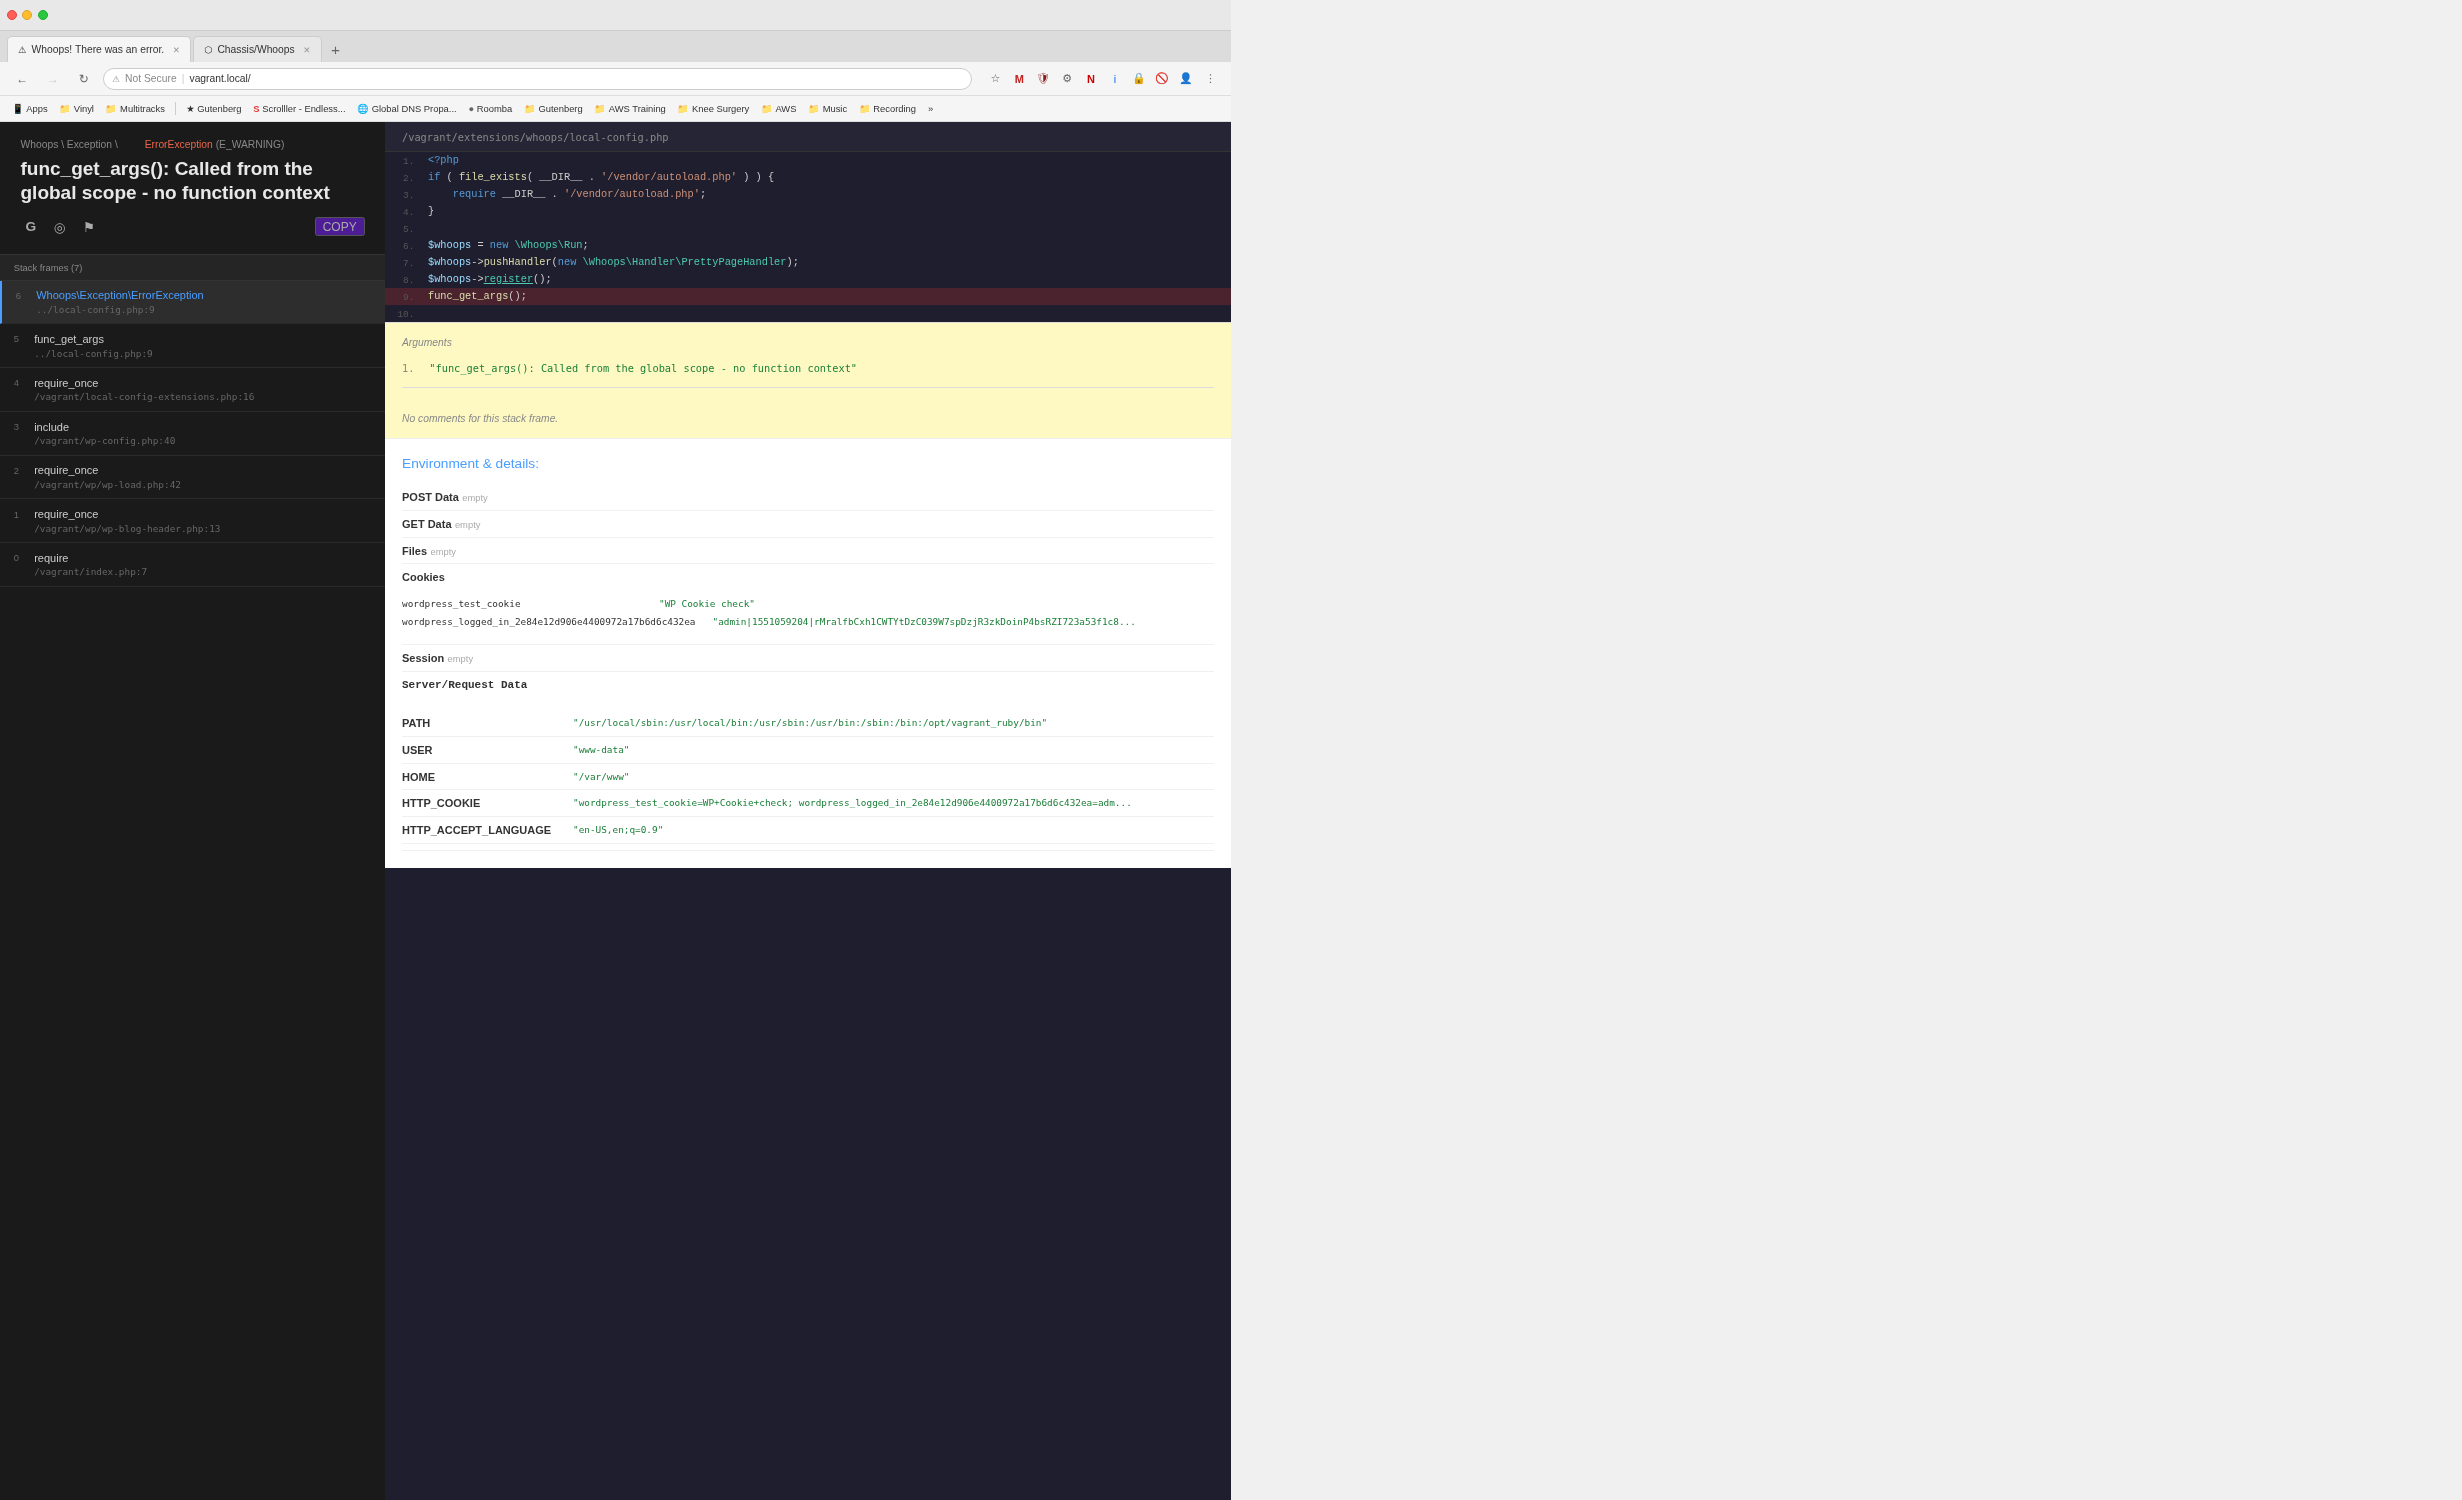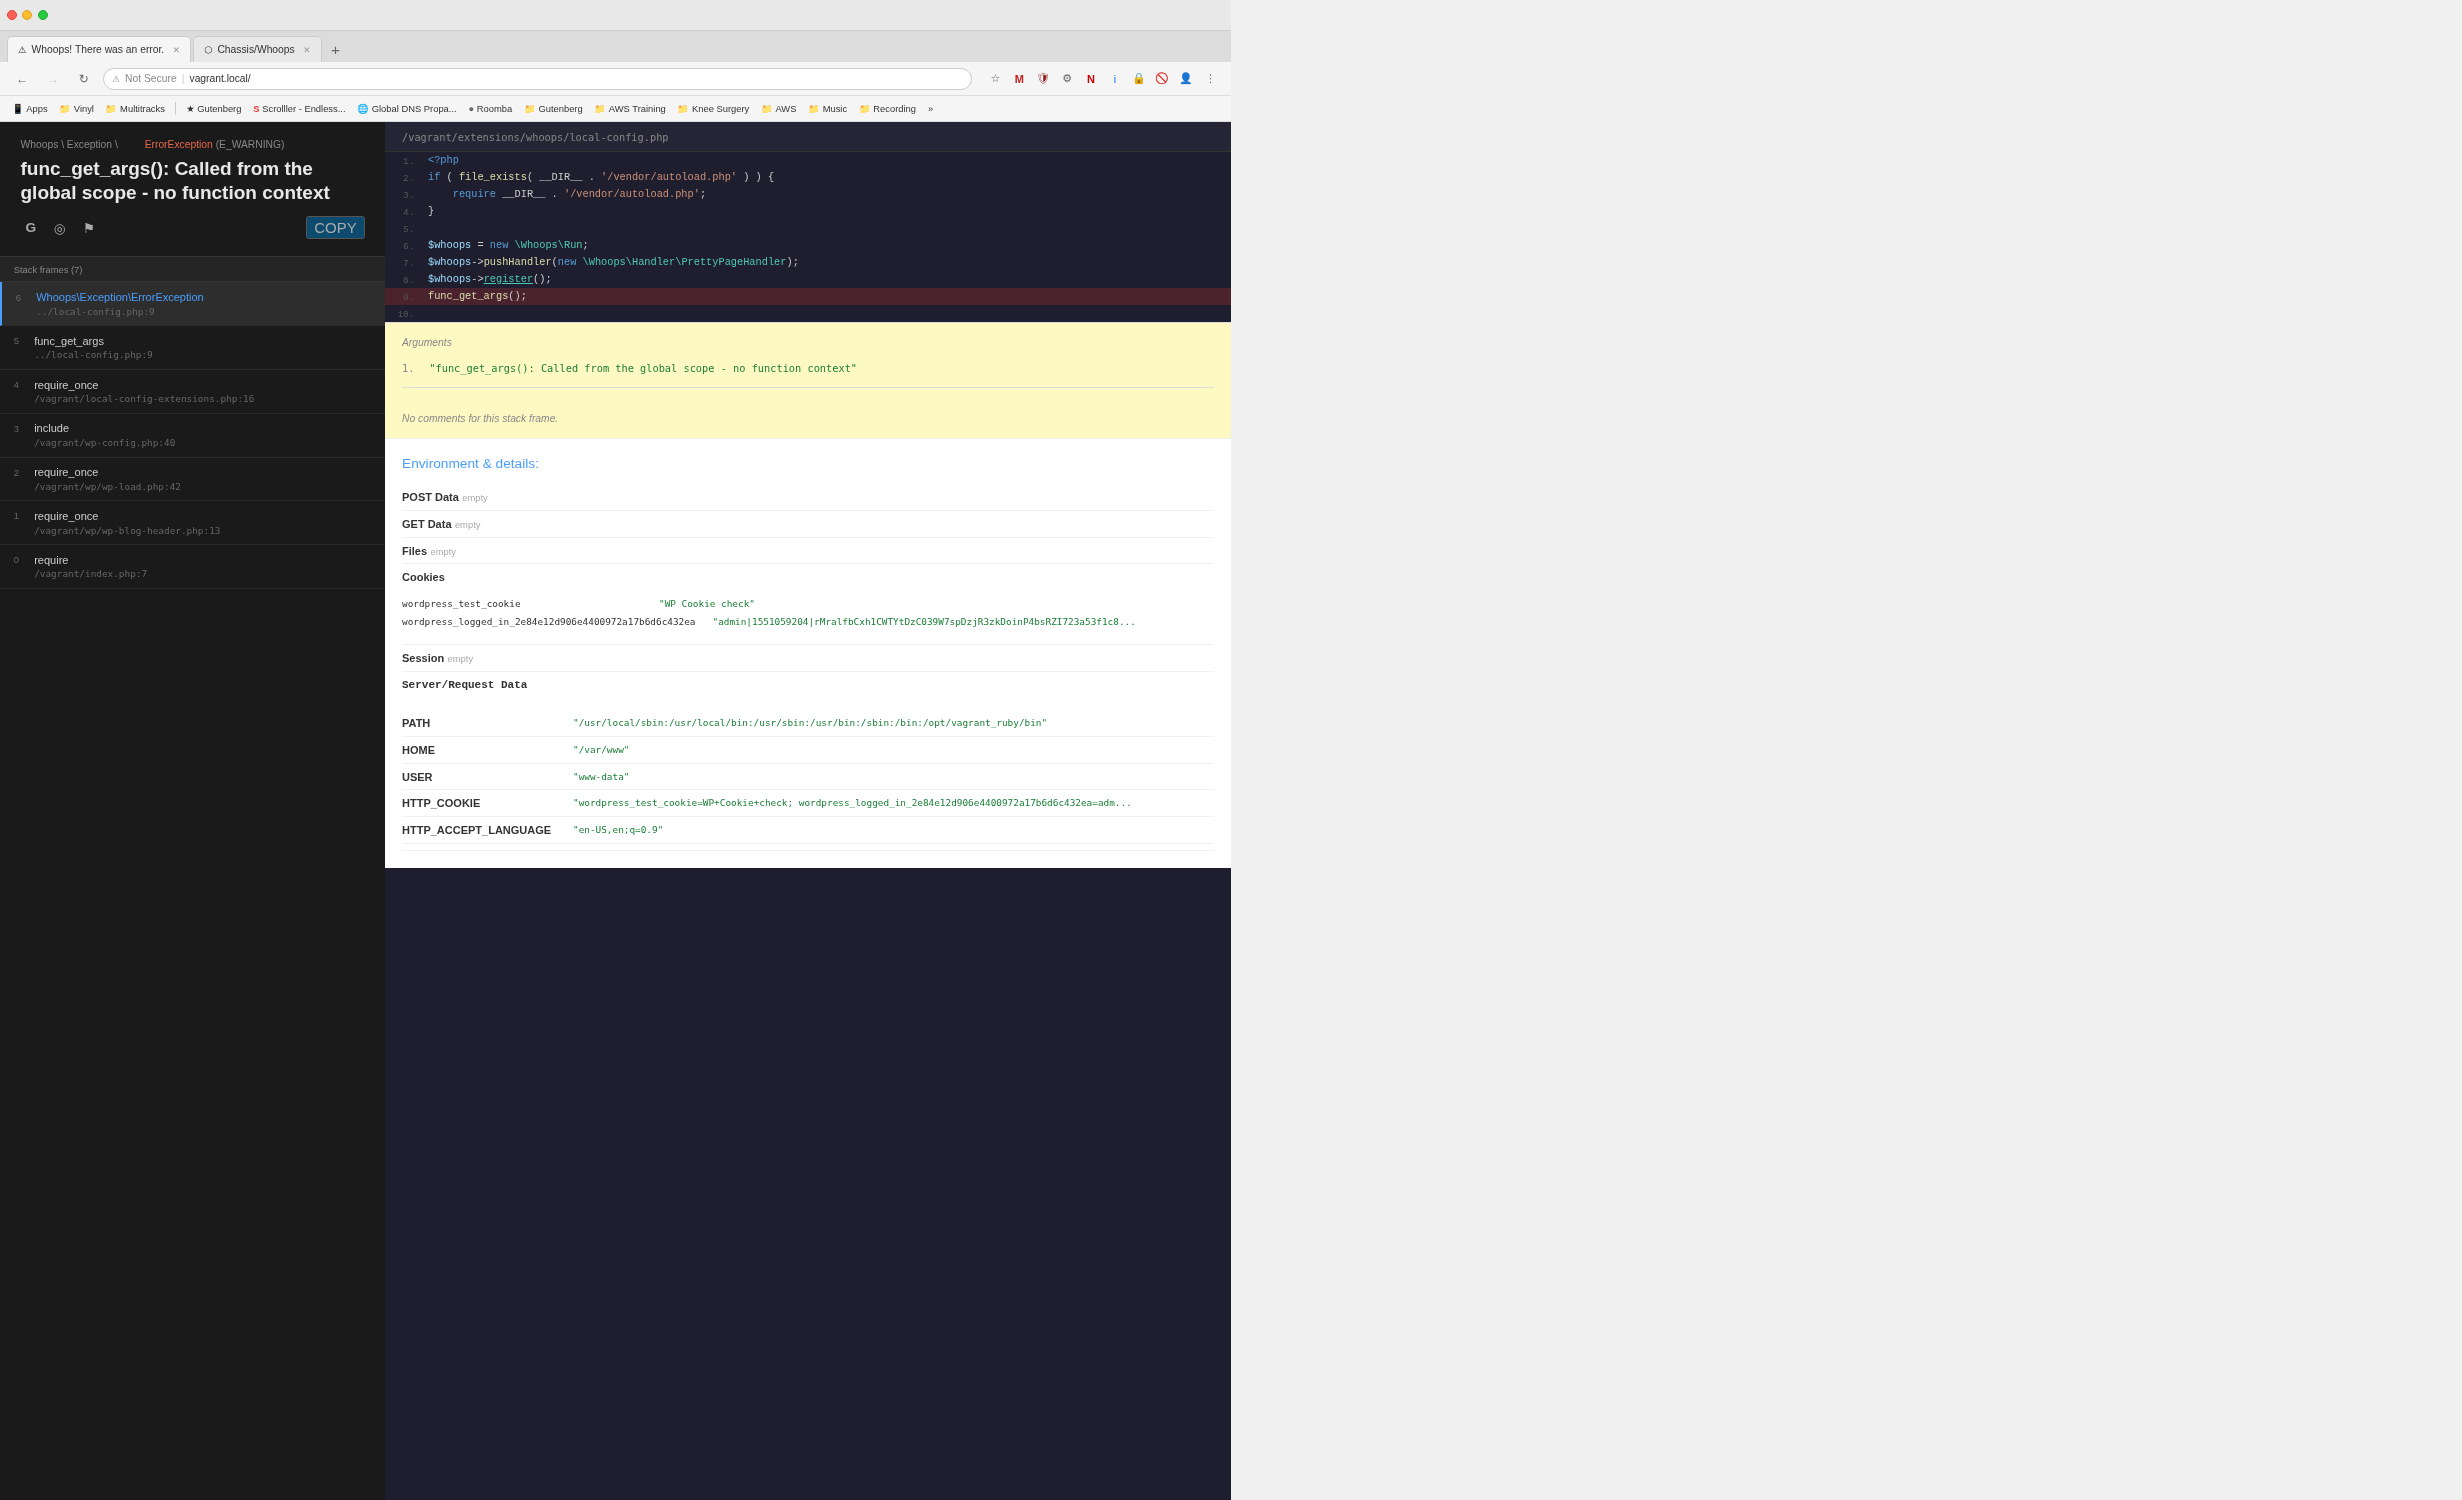--- a/index.html
+++ b/index.html
@@ -141,25 +141,25 @@
     }
     .error-icons {
       display: flex; align-items: center; gap: 8.6px;
     }
     .error-icon-btn {
       width: 20.5px; height: 20.5px;
       display: flex; align-items: center; justify-content: center;
       cursor: pointer;
     }
     .copy-btn {
-      background: #0c4a6e;
+      background: #4c1d95;
       color: #aaa;
       border: 0.9px solid #555;
       border-radius: 2.6px;
-      font-size: 15px;
+      font-size: 12px;
       padding: 1.7px 6.8px;
       cursor: pointer;
       margin-left: auto;
     }
 
     .stack-frames-header {
       padding: 6.8px 13.7px;
       background: #252525;
       font-size: 9.4px;
       color: #888;
@@ -613,26 +613,26 @@
       </div>
 
       <div class="env-row" style="flex-direction:column;">
         <span class="env-key" style="margin-bottom:20px;font-family:Liberation Mono, monospace;">Server/Request Data</span>
         <div style="width:100%;">
           <div class="env-row">
             <span class="env-key">PATH</span>
             <span class="env-value string-val">"/usr/local/sbin:/usr/local/bin:/usr/sbin:/usr/bin:/sbin:/bin:/opt/vagrant_ruby/bin"</span>
           </div>
           <div class="env-row">
+            <span class="env-key">USER</span>
+            <span class="env-value string-val">"www-data"</span>
+          </div>
+          <div class="env-row">
             <span class="env-key">HOME</span>
             <span class="env-value string-val">"/var/www"</span>
-          </div>
-          <div class="env-row">
-            <span class="env-key">USER</span>
-            <span class="env-value string-val">"www-data"</span>
           </div>
           <div class="env-row">
             <span class="env-key">HTTP_COOKIE</span>
             <span class="env-value string-val">"wordpress_test_cookie=WP+Cookie+check; wordpress_logged_in_2e84e12d906e4400972a17b6d6c432ea=adm...</span>
           </div>
           <div class="env-row">
             <span class="env-key">HTTP_ACCEPT_LANGUAGE</span>
             <span class="env-value string-val">"en-US,en;q=0.9"</span>
           </div>
         </div>

